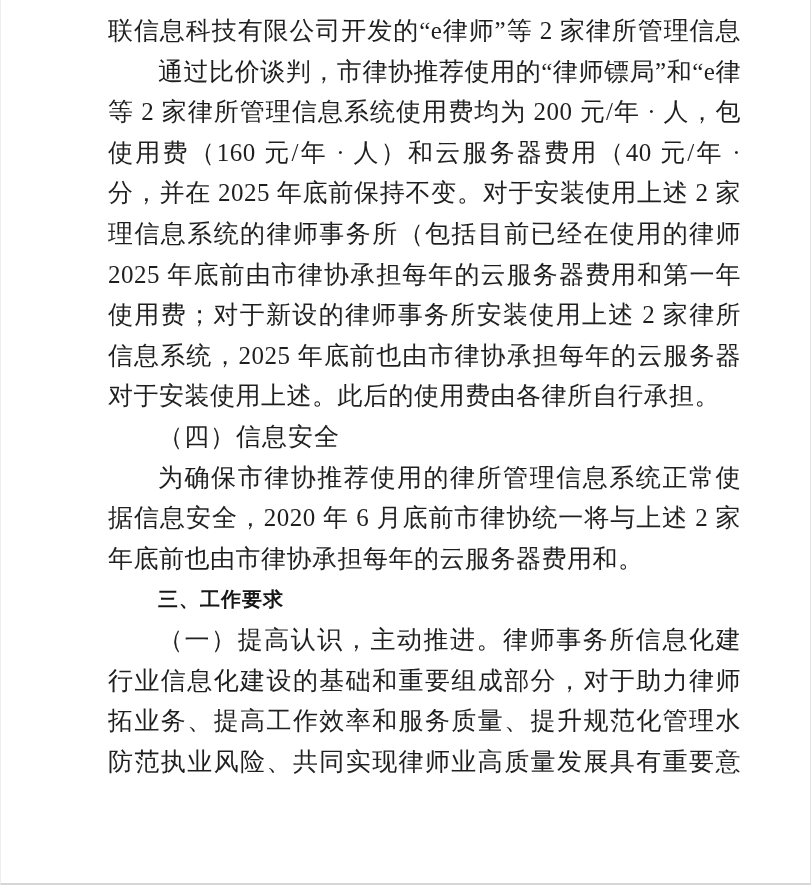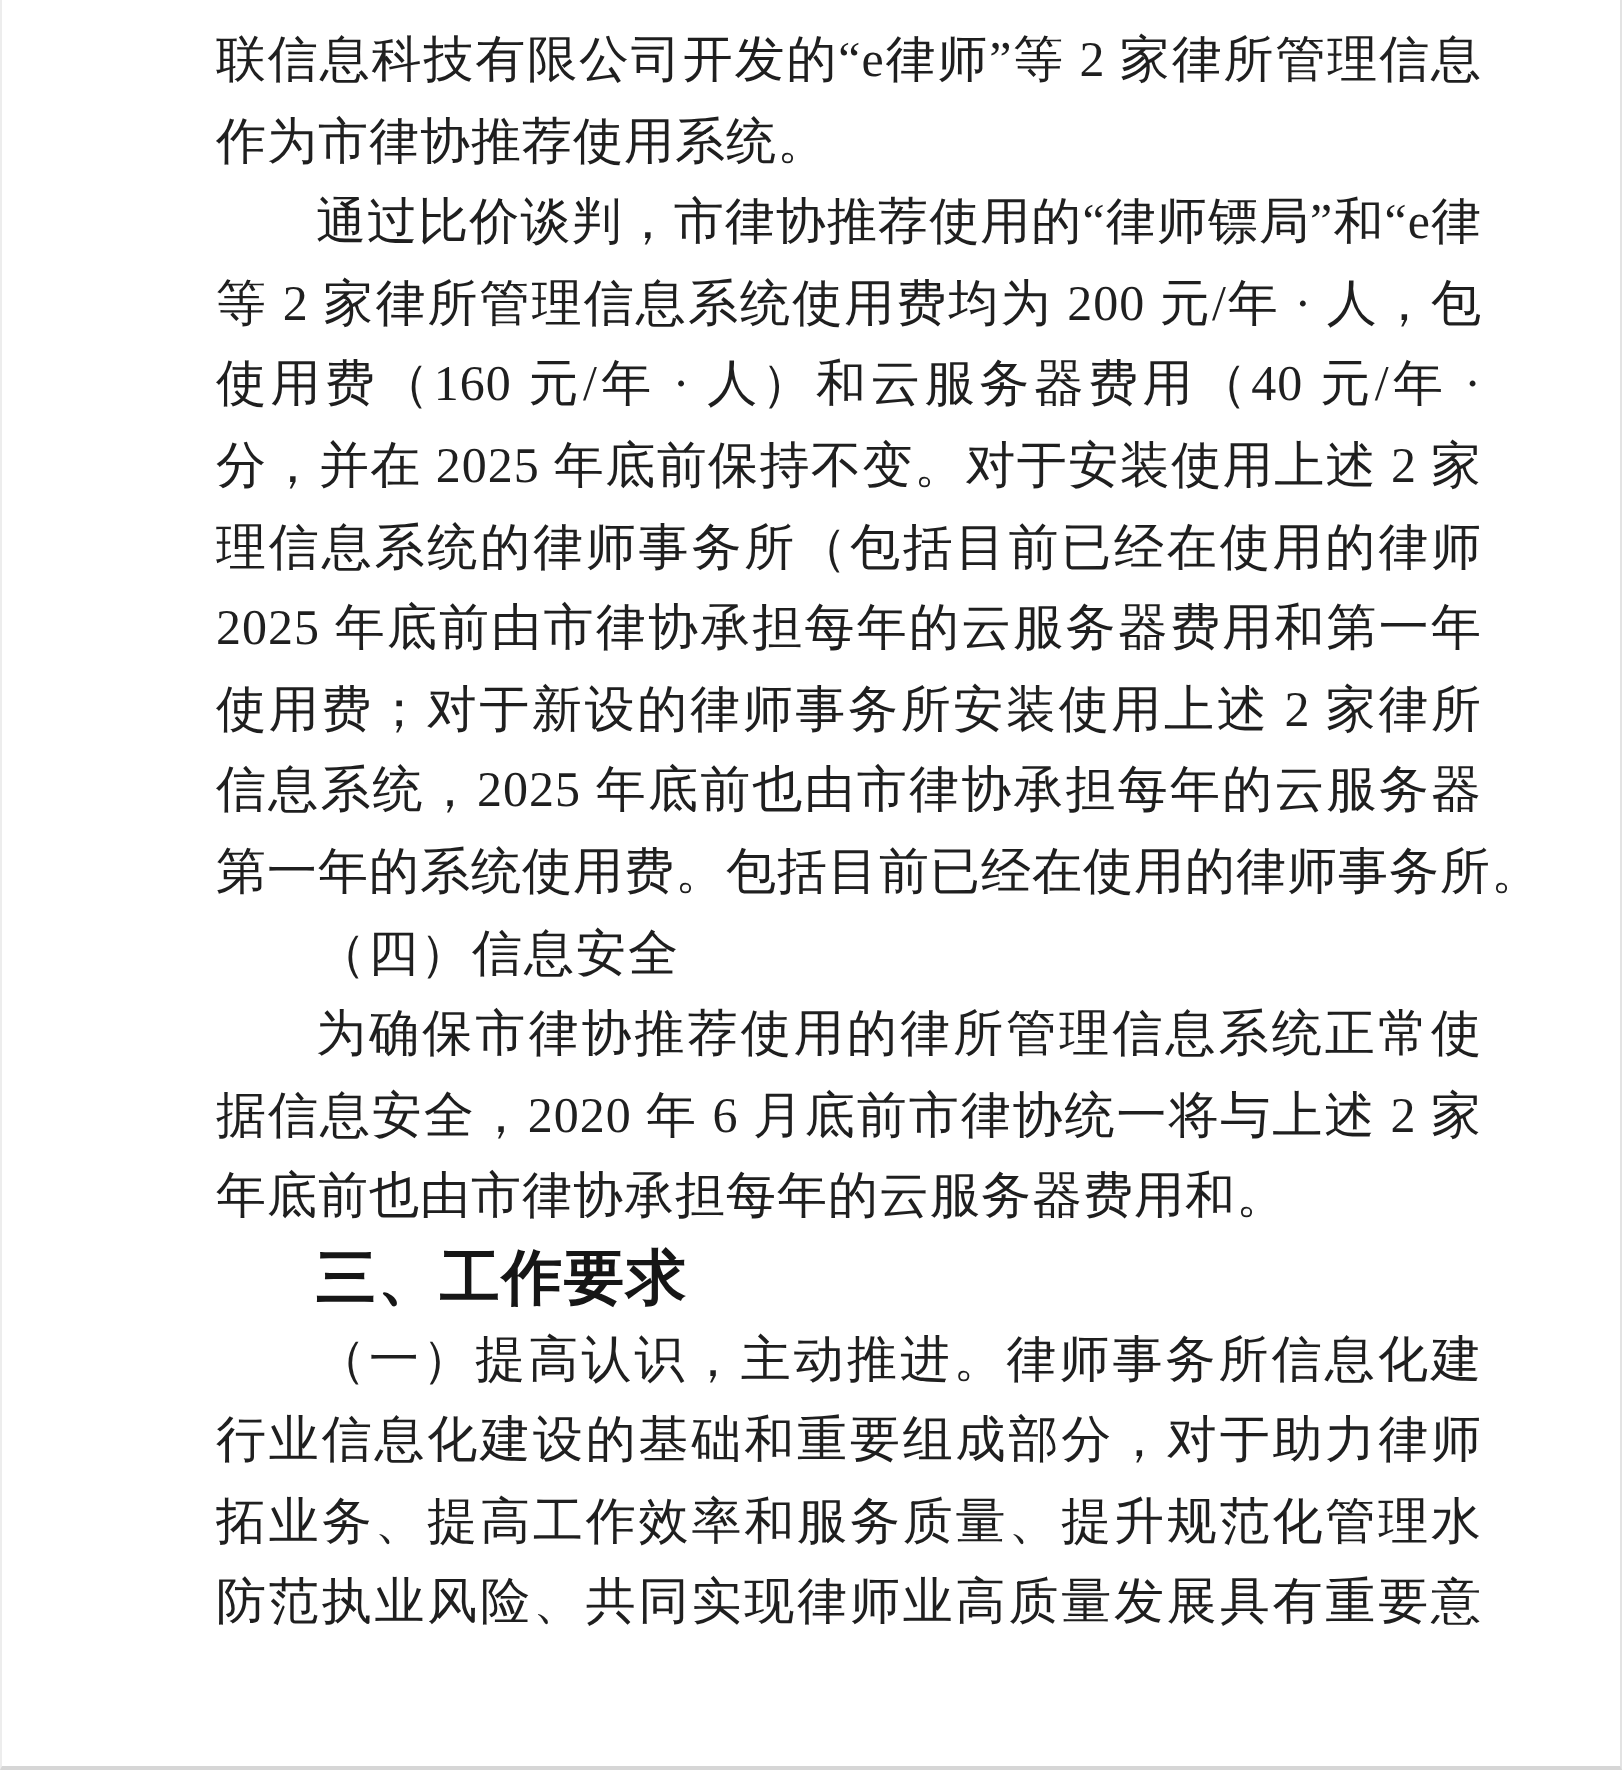--- a/index.html
+++ b/index.html
@@ -51,41 +51,40 @@
   .line.fill.indent {
     padding-left: 50px;
     width: 583px;
   }
   .line.subheading {
     letter-spacing: 1px;
   }
   .line.heading {
     font-family: "Liberation Sans", "DejaVu Sans", sans-serif;
     font-weight: 700;
-    font-size: 30px;
+    font-size: 20px;
     color: #161616;
     letter-spacing: 1px;
   }
 </style>
 </head>
 <body>
 
 <div class="page">
   <div class="content">
       <div class="line body fill">联信息科技有限公司开发的“e律师”等 2 家律所管理信息系统</div>
-      <div class="line body">作为市律协推荐使用系统。</div>
       <div class="line body indent fill">通过比价谈判，市律协推荐使用的“律师镖局”和“e律师”</div>
       <div class="line body fill">等 2 家律所管理信息系统使用费均为 200 元/年 · 人，包括系统</div>
       <div class="line body fill">使用费（160 元/年 · 人）和云服务器费用（40 元/年 · 人）两部</div>
       <div class="line body fill">分，并在 2025 年底前保持不变。对于安装使用上述 2 家律所管</div>
       <div class="line body fill">理信息系统的律师事务所（包括目前已经在使用的律师事务所），</div>
       <div class="line body fill">2025 年底前由市律协承担每年的云服务器费用和第一年的系统</div>
       <div class="line body fill">使用费；对于新设的律师事务所安装使用上述 2 家律所综合管理</div>
       <div class="line body fill">信息系统，2025 年底前也由市律协承担每年的云服务器费用和</div>
-      <div class="line body">第一年的系统使用费。包括目前已经在使用的律师事务所。</div>
+      <div class="line body">对于安装使用上述。此后的使用费由各律所自行承担。</div>
       <div class="line subheading indent">（四）信息安全</div>
       <div class="line body indent fill">为确保市律协推荐使用的律所管理信息系统正常使用和数</div>
       <div class="line body fill">据信息安全，2020 年 6 月底前市律协统一将与上述 2 家律所管</div>
       <div class="line body">年底前也由市律协承担每年的云服务器费用和。</div>
       <div class="line heading indent">三、工作要求</div>
       <div class="line body indent fill">（一）提高认识，主动推进。律师事务所信息化建设是律师</div>
       <div class="line body fill">行业信息化建设的基础和重要组成部分，对于助力律师事务所开</div>
       <div class="line body fill">拓业务、提高工作效率和服务质量、提升规范化管理水平、有效</div>
       <div class="line body fill">防范执业风险、共同实现律师业高质量发展具有重要意义。各区</div>
     </div>

